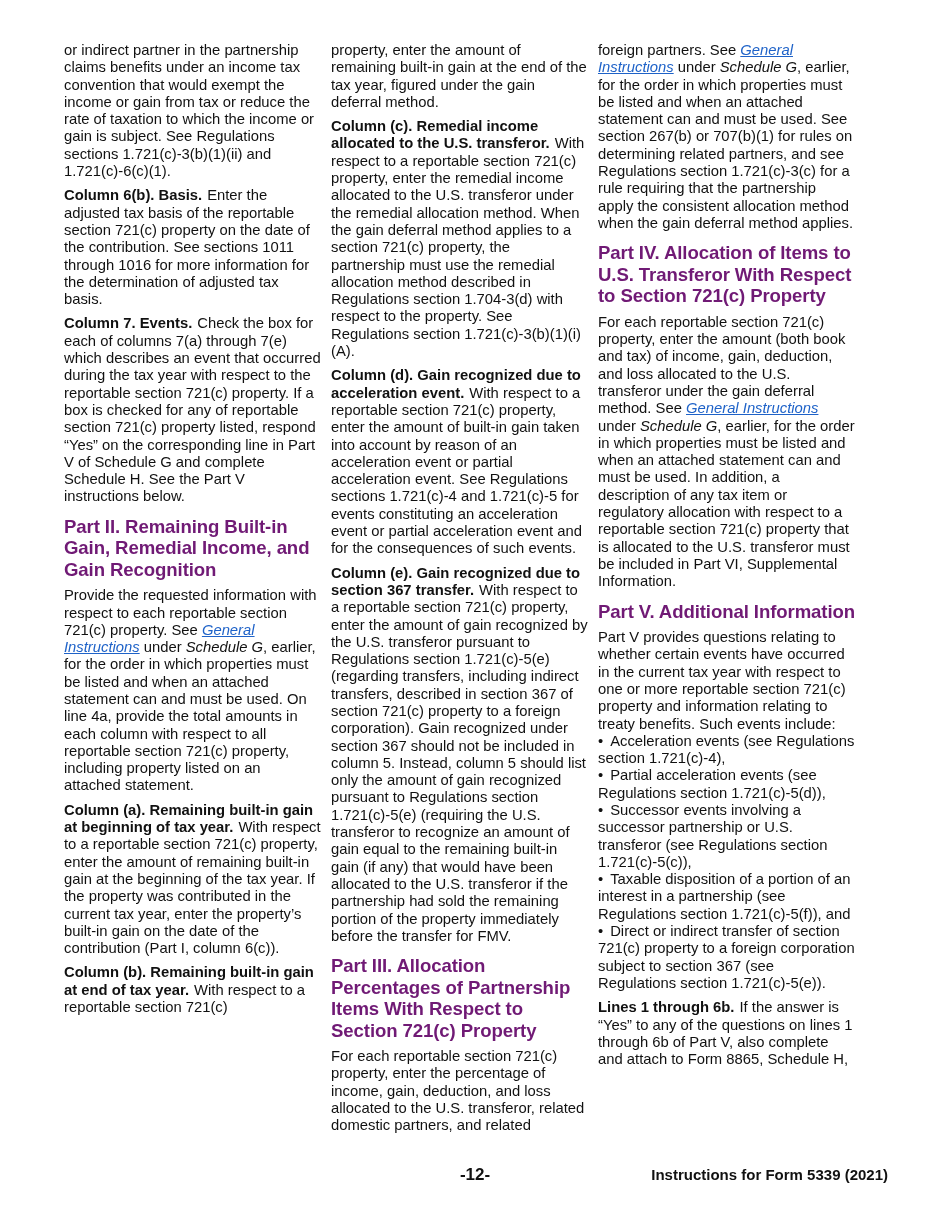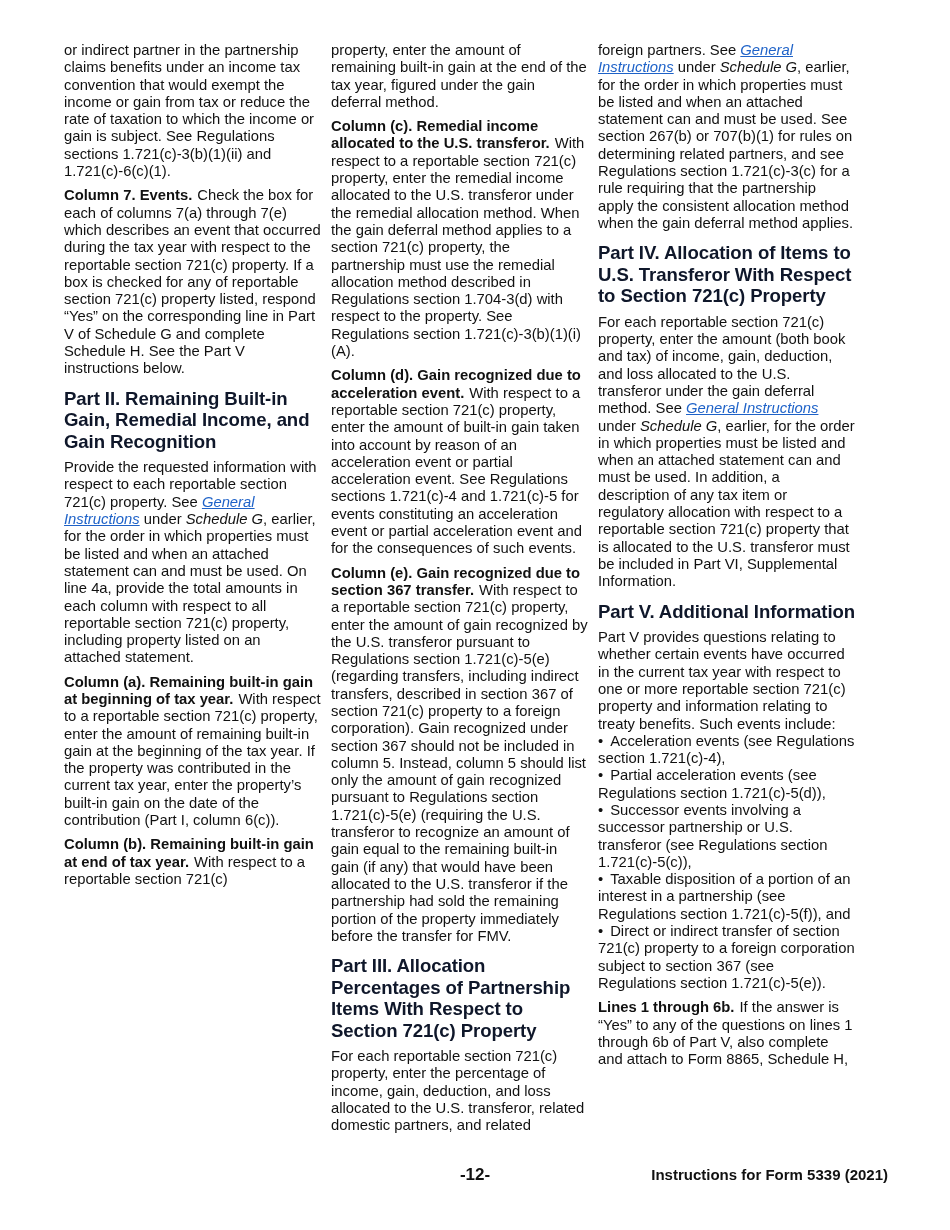--- a/index.html
+++ b/index.html
@@ -13,41 +13,42 @@
   }
   .page{position:absolute;top:0;left:0;right:0;bottom:0;padding:42px 62px 0 64px;}
   .cols{display:flex;gap:10px;align-items:flex-start;}
   .col{width:257px;flex:0 0 257px;}
   .body{font-size:14.8px;line-height:17.3px;margin:7px 0 0;text-align:left;}
   .col > :first-child{margin-top:0;}
   .bullet{margin-top:0;}
   .bullet-dot{padding-right:7px;}
   .part-heading{
     font-size:18.6px;line-height:21.5px;font-weight:bold;
-    margin:10px 0 4px;letter-spacing:-0.1px;color:#0f172a;
+    margin:10px 0 4px;letter-spacing:-0.1px;color:#701a75;
   }
   .b{font-weight:bold;margin-right:5px;margin-top:19px;}
   .i{font-style:italic;}
   a.link{font-style:italic;text-decoration:underline;cursor:pointer;}
   .page-num{
     position:absolute;top:1166px;left:0;width:100%;text-align:center;
     font-weight:bold;font-size:17px;line-height:17px;
   }
   .footer-right{
     position:absolute;top:1166px;right:62px;
     font-weight:bold;font-size:15px;line-height:17px;text-align:right;
   }
 </style>
 </head>
 <body>
 
 <div class="page">
   <div class="cols">
     <div class="col">
         <p class="body"><span>or indirect partner in the partnership claims benefits under an income tax convention that would exempt the income or gain from tax or reduce the rate of taxation to which the income or gain is subject. See Regulations sections 1.721(c)-3(b)(1)(ii) and 1.721(c)-6(c)(1).</span></p>
+        <p class="body"><span class="b">Column 6(b). Basis.</span><span>Enter the adjusted tax basis of the reportable section 721(c) property on the date of the contribution. See sections 1011 through 1016 for more information for the determination of adjusted tax basis.</span></p>
         <p class="body"><span class="b">Column 7. Events.</span><span>Check the box for each of columns 7(a) through 7(e) which describes an event that occurred during the tax year with respect to the reportable section 721(c) property. If a box is checked for any of reportable section 721(c) property listed, respond “Yes” on the corresponding line in Part V of Schedule G and complete Schedule H. See the Part V instructions below.</span></p>
         <h2 class="part-heading">Part II. Remaining Built-in Gain, Remedial Income, and Gain Recognition</h2>
         <p class="body"><span>Provide the requested information with respect to each reportable section 721(c) property. See </span><a class="link" href="#" style="color: rgb(30, 98, 200);">General Instructions</a><span> under </span><span class="i">Schedule G</span><span>, earlier, for the order in which properties must be listed and when an attached statement can and must be used. On line 4a, provide the total amounts in each column with respect to all reportable section 721(c) property, including property listed on an attached statement.</span></p>
         <p class="body"><span class="b">Column (a). Remaining built-in gain at beginning of tax year.</span><span>With respect to a reportable section 721(c) property, enter the amount of remaining built-in gain at the beginning of the tax year. If the property was contributed in the current tax year, enter the property’s built-in gain on the date of the contribution (Part I, column 6(c)).</span></p>
         <p class="body"><span class="b">Column (b). Remaining built-in gain at end of tax year.</span><span>With respect to a reportable section 721(c)</span></p>
       </div>
     <div class="col">
         <p class="body"><span>property, enter the amount of remaining built-in gain at the end of the tax year, figured under the gain deferral method.</span></p>
         <p class="body"><span class="b">Column (c). Remedial income allocated to the U.S. transferor.</span><span>With respect to a reportable section 721(c) property, enter the remedial income allocated to the U.S. transferor under the remedial allocation method. When the gain deferral method applies to a section 721(c) property, the partnership must use the remedial allocation method described in Regulations section 1.704-3(d) with respect to the property. See Regulations section 1.721(c)-3(b)(1)(i)(A).</span></p>
         <p class="body"><span class="b">Column (d). Gain recognized due to acceleration event.</span><span>With respect to a reportable section 721(c) property, enter the amount of built-in gain taken into account by reason of an acceleration event or partial acceleration event. See Regulations sections 1.721(c)-4 and 1.721(c)-5 for events constituting an acceleration event or partial acceleration event and for the consequences of such events.</span></p>

